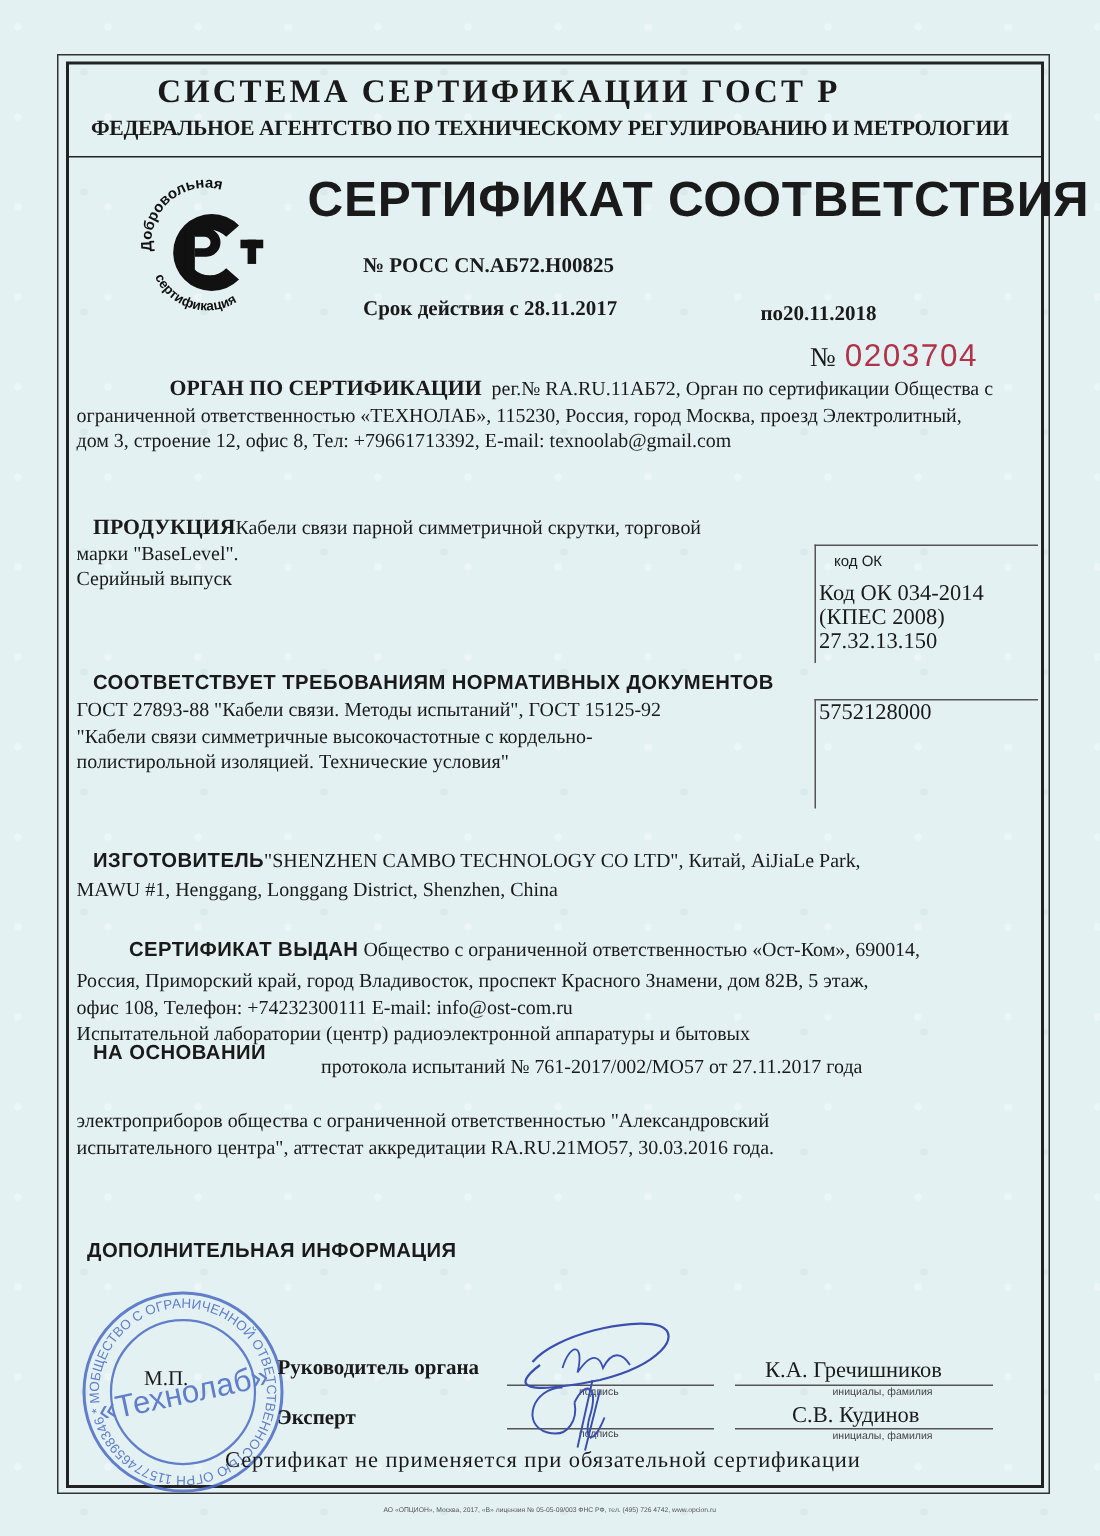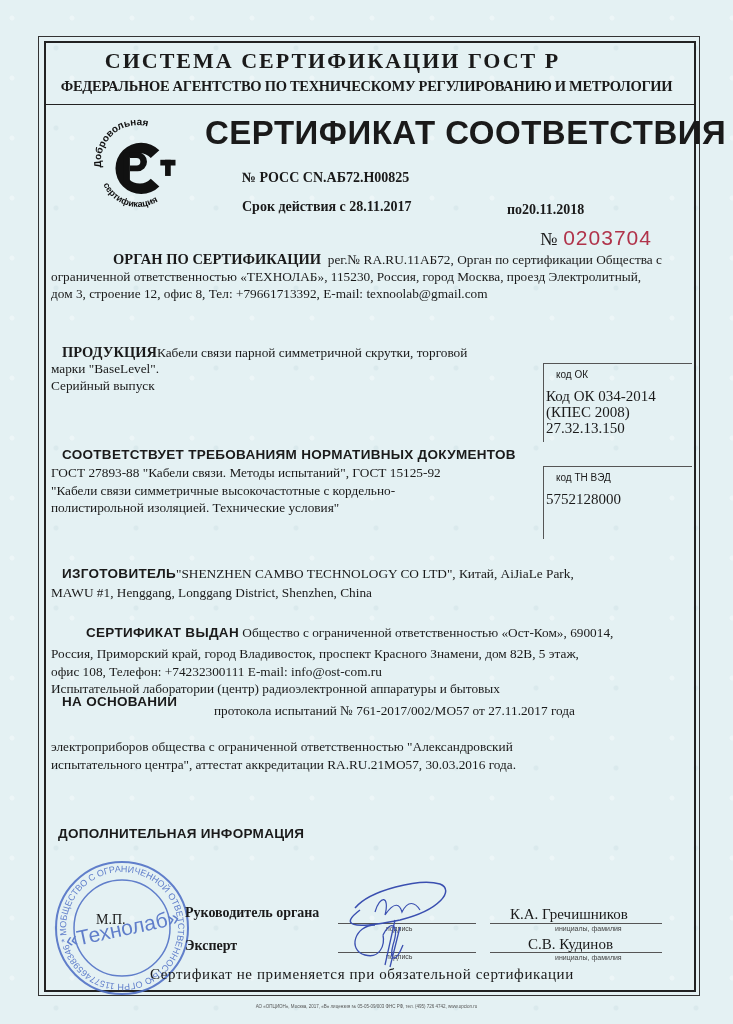--- a/index.html
+++ b/index.html
@@ -103,21 +103,20 @@
 </div>
 
 <div class="sec" style="top:446px; left:62px;">
   <span class="hd-sans">СООТВЕТСТВУЕТ ТРЕБОВАНИЯМ НОРМАТИВНЫХ ДОКУМЕНТОВ</span>
 </div>
 <div class="sec" style="top:464px;"><span>ГОСТ 27893-88 "Кабели связи. Методы испытаний", ГОСТ 15125-92</span></div>
 <div class="sec" style="top:482px;"><span>"Кабели связи симметричные высокочастотные с кордельно-</span></div>
 <div class="sec" style="top:499px;"><span>полистирольной изоляцией. Технические условия"</span></div>
 
 <div class="codebox" style="top:466px; height:72px;">
-  <div class="lbl">код ТН ВЭД</div>
   <div class="val">5752128000</div>
 </div>
 
 <div class="sec" style="top:565px; left:62px;">
   <span class="hd-sans">ИЗГОТОВИТЕЛЬ</span><span>"SHENZHEN CAMBO TECHNOLOGY CO LTD", Китай, AiJiaLe Park,</span>
 </div>
 <div class="sec" style="top:584px;"><span>MAWU #1, Henggang, Longgang District, Shenzhen, China</span></div>
 
 <div class="sec" style="top:624px; left:62px;margin-left:24px;">
   <span class="hd-sans">СЕРТИФИКАТ ВЫДАН</span>&nbsp;<span>Общество с ограниченной ответственностью «Ост-Ком», 690014,</span>

